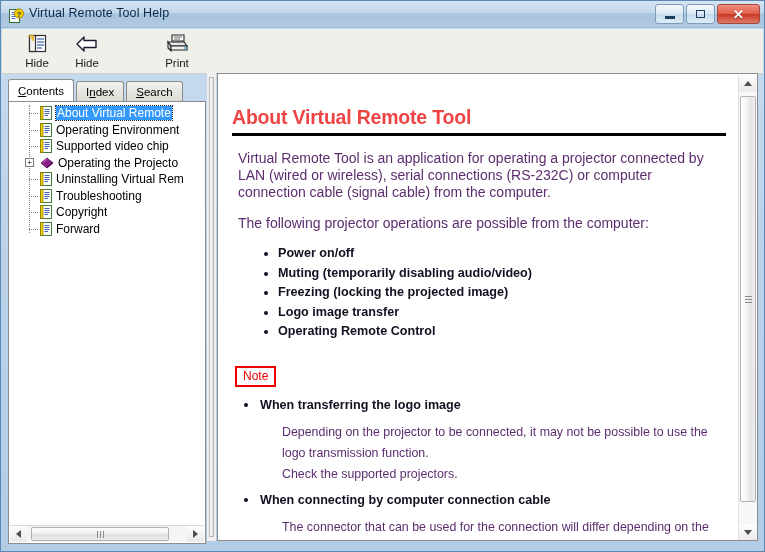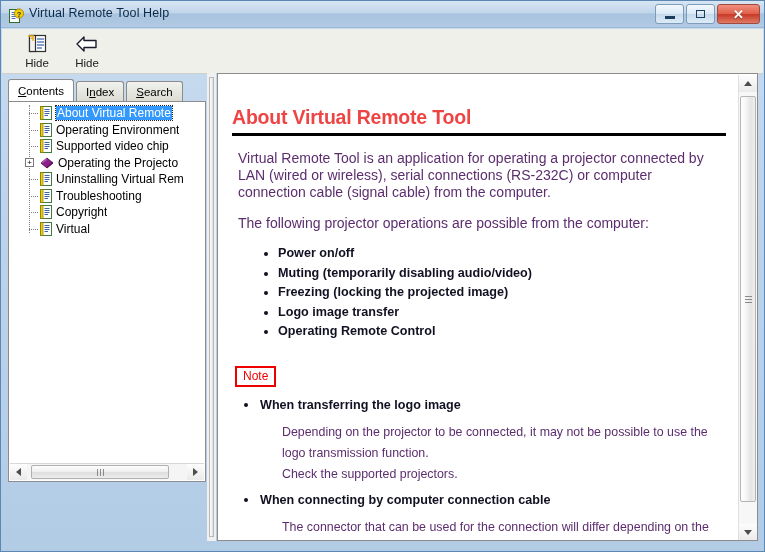--- a/index.html
+++ b/index.html
@@ -115,21 +115,21 @@
     background: #ffffff;
     border-color: #8c8c8c;
     position: relative;
     z-index: 3;
   }
   .tab u { text-decoration: underline; }
 
   .treebox {
     position: absolute;
     left: 0; top: 21px;
-    width: 198px; height: 381px;
+    width: 198px; height: 443px;
     background: #ffffff;
     border: 1px solid #8c8c8c;
     overflow: hidden;
   }
   .tree {
     position: absolute;
     left: 0; top: 3px;
     width: 196px;
     height: 412px;
     overflow: hidden;
@@ -409,20 +409,34 @@
     <div class="tb-item" style="left:60px;">
       <div class="tb-icon">
         <svg width="26" height="20" viewBox="0 0 26 20">
           <path d="M10 3 L3 10 L10 17 L10 13.5 L22 13.5 L22 6.5 L10 6.5 Z" fill="#ffffff" stroke="#1a1a2e" stroke-width="1.4" stroke-linejoin="round"></path>
         </svg>
       </div>
       <div class="tb-label">Hide</div>
     </div>
 
 
+    <div class="tb-item" style="left:150px;">
+      <div class="tb-icon">
+        <svg width="26" height="22" viewBox="0 0 26 22">
+          <path d="M8 2 L20 2 L20 8 L8 8 Z" fill="#ffffff" stroke="#222" stroke-width="1.1"></path>
+          <line x1="10" y1="4" x2="18" y2="4" stroke="#555" stroke-width="0.9"></line>
+          <line x1="10" y1="6" x2="16" y2="6" stroke="#555" stroke-width="0.9"></line>
+          <path d="M4 9 L20 9 L23 13 L7 13 Z" fill="#e8e8e8" stroke="#222" stroke-width="1.1"></path>
+          <path d="M4 9 L4 15 L7 18 L7 13 Z" fill="#d5d5d5" stroke="#222" stroke-width="1.1"></path>
+          <path d="M7 13 L23 13 L23 17 L7 17 Z" fill="#f4f4f4" stroke="#222" stroke-width="1.1"></path>
+          <circle cx="21" cy="15" r="0.9" fill="#3aa3d8"></circle>
+        </svg>
+      </div>
+      <div class="tb-label">Print</div>
+    </div>
   </div>
 
   <div class="leftpane">
 
     <div class="tabs">
       <div class="tab active"><u>C</u>ontents</div>
       <div class="tab">I<u>n</u>dex</div>
       <div class="tab"><u>S</u>earch</div>
     </div>
 
@@ -537,21 +551,21 @@
           <span class="ticon">
             <svg width="12" height="14" viewBox="0 0 12 14">
               <rect x="0.5" y="0.5" width="11" height="13" fill="#ffffff" stroke="#3f7d3f" stroke-width="1"></rect>
               <rect x="0.5" y="0.5" width="2.5" height="13" fill="#f0d000" stroke="#8a7a00" stroke-width="0.7"></rect>
               <line x1="4.5" y1="3.5" x2="9.5" y2="3.5" stroke="#4060b0" stroke-width="1"></line>
               <line x1="4.5" y1="5.5" x2="9.5" y2="5.5" stroke="#4060b0" stroke-width="1"></line>
               <line x1="4.5" y1="7.5" x2="9.5" y2="7.5" stroke="#4060b0" stroke-width="1"></line>
               <line x1="4.5" y1="9.5" x2="8" y2="9.5" stroke="#4060b0" stroke-width="1"></line>
             </svg>
           </span>
-          <span class="tlabel">Virtual</span>
+          <span class="tlabel">Forward</span>
         </div>
       </div>
 
       <div class="hsb">
         <div class="hsb-arrow">
           <span class="arr arr-left"></span>
         </div>
         <div class="hsb-track">
           <div class="hsb-thumb">
             <span class="grip-v"></span>

